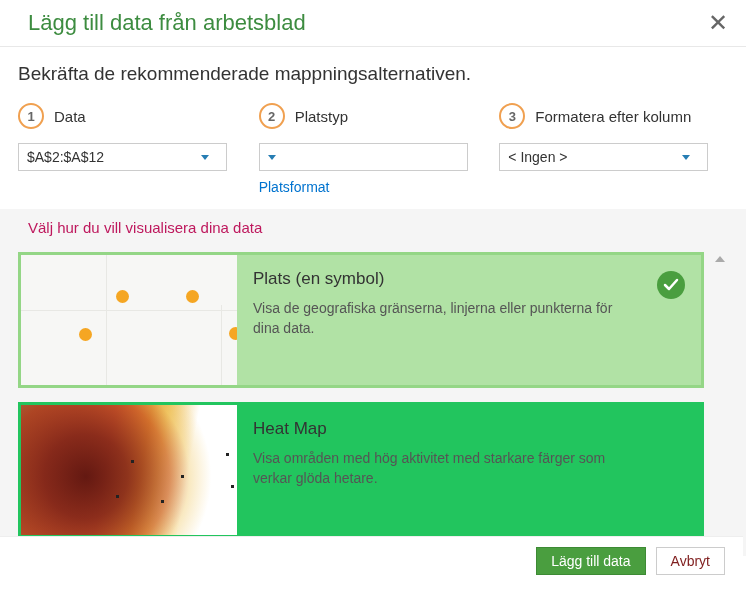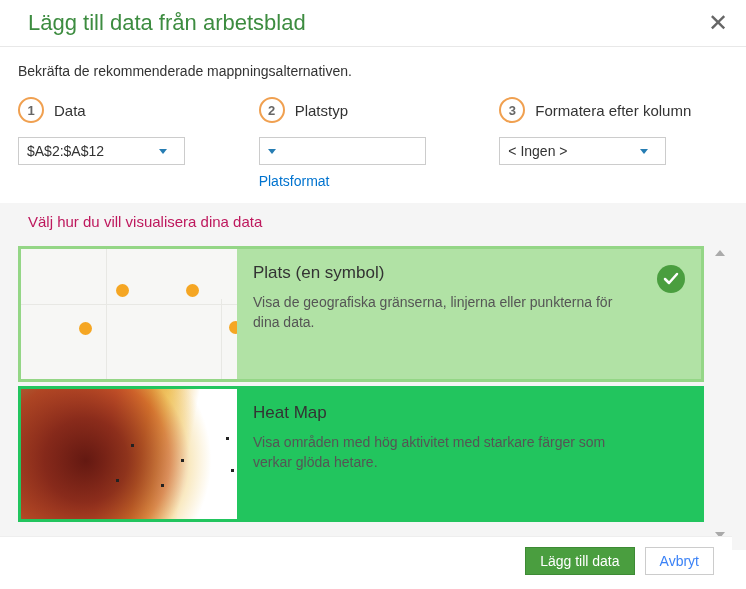--- a/index.html
+++ b/index.html
@@ -27,21 +27,21 @@
     font-size: 24px;
     color: #666;
     cursor: pointer;
     line-height: 1;
   }
   .content {
     padding: 16px 18px 0 18px;
   }
   .subtitle {
     color: #333;
-    font-size: 14px;
+    font-size: 19px;
     margin-bottom: 18px;
   }
   .steps {
     display: flex;
     gap: 12px;
   }
   .step {
     flex: 1;
   }
   .step-header {
@@ -61,21 +61,21 @@
     display: flex;
     align-items: center;
     justify-content: center;
     background: #fff;
   }
   .step-label {
     color: #333;
     font-size: 15px;
   }
   .select {
-    width: 167px;
+    width: 209px;
     height: 28px;
     border: 1px solid #ccc;
     display: flex;
     align-items: center;
     justify-content: space-between;
     padding: 0 17px 0 8px;
     font-size: 14px;
     color: #333;
     cursor: pointer;
     overflow: hidden;
@@ -109,21 +109,21 @@
     background: #f5f5f5;
     padding: 6px 18px 8px 18px;
     display: flex;
     gap: 8px;
     height: 310px;
   }
   .viz-list {
     flex: 1;
     display: flex;
     flex-direction: column;
-    gap: 4px;
+    gap: 14px;
   }
   .scroll-col {
     width: 16px;
     display: flex;
     flex-direction: column;
     justify-content: space-between;
     align-items: center;
     padding: 4px 0;
   }
   .scroll-arrow {
@@ -205,21 +205,21 @@
     position: absolute;
     top: 16px; right: 16px;
     width: 28px; height: 28px;
     border-radius: 50%;
     background: #4a9e3f;
     display:flex; align-items:center; justify-content:center;
   }
   .check svg { width:16px; height:16px; }
   .footer {
     position: absolute;
-    bottom: 0; left:0; right:14px;
+    bottom: 0; left:0; right:3px;
     padding: 10px 18px 14px;
     display: flex;
     justify-content: flex-end;
     gap: 10px;
     border-top: 1px solid #eee;
     background:#fff;
   }
   .btn {
     height: 28px;
     padding: 0 14px;
@@ -228,21 +228,21 @@
     cursor: pointer;
     display:flex; align-items:center;
   }
   .btn-primary {
     background: #4a9e3f;
     color: #fff;
     border-color: #3d8a34;
   }
   .btn-secondary {
     background: #fff;
-    color: #3b82f6;
+    color: #7f1d1d;
   }
 </style>
 </head>
 <body>
 
 <div class="header">
   <div class="title">Lägg till data från arbetsblad</div>
   <div class="close-x">✕</div>
 </div>
 

